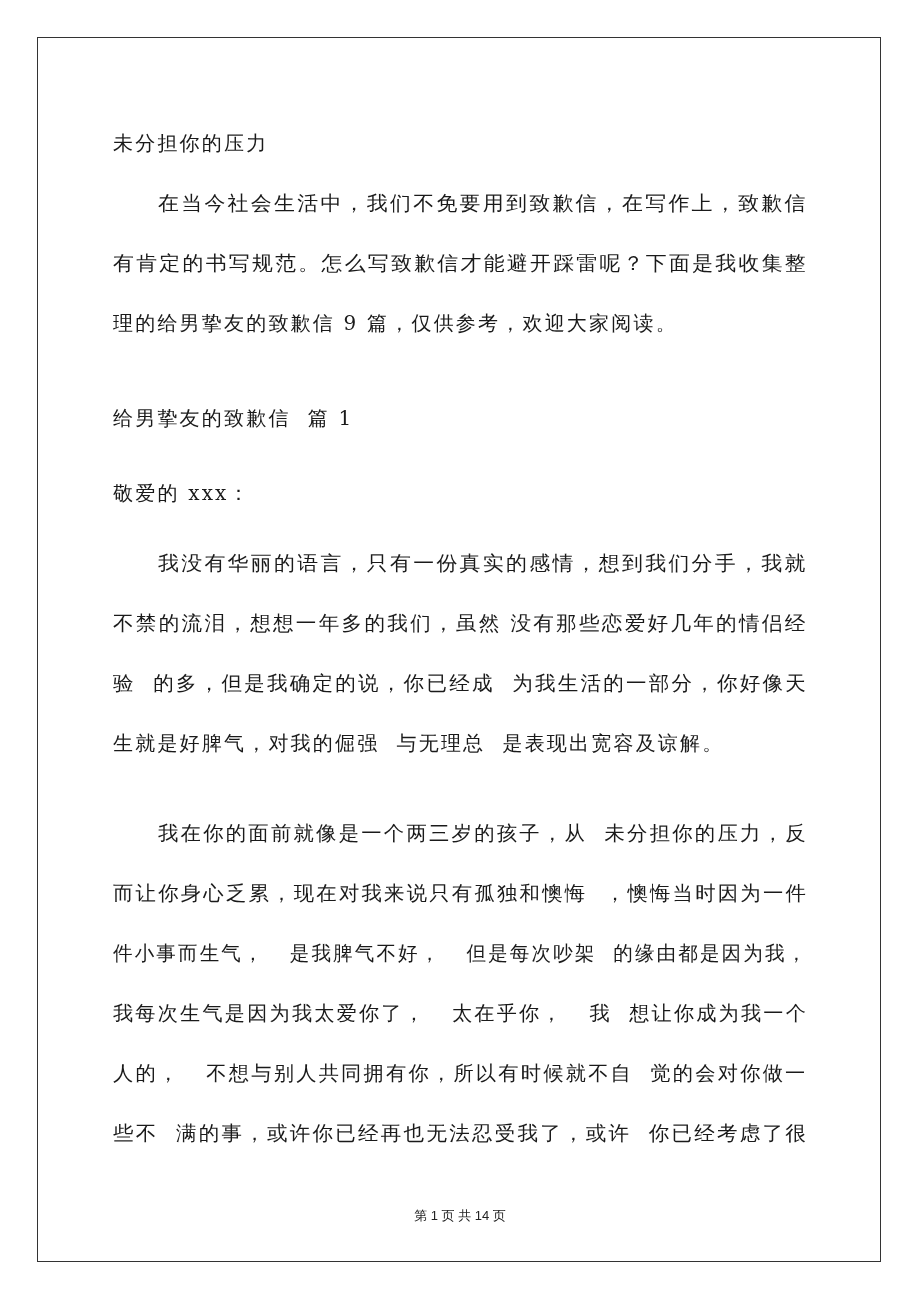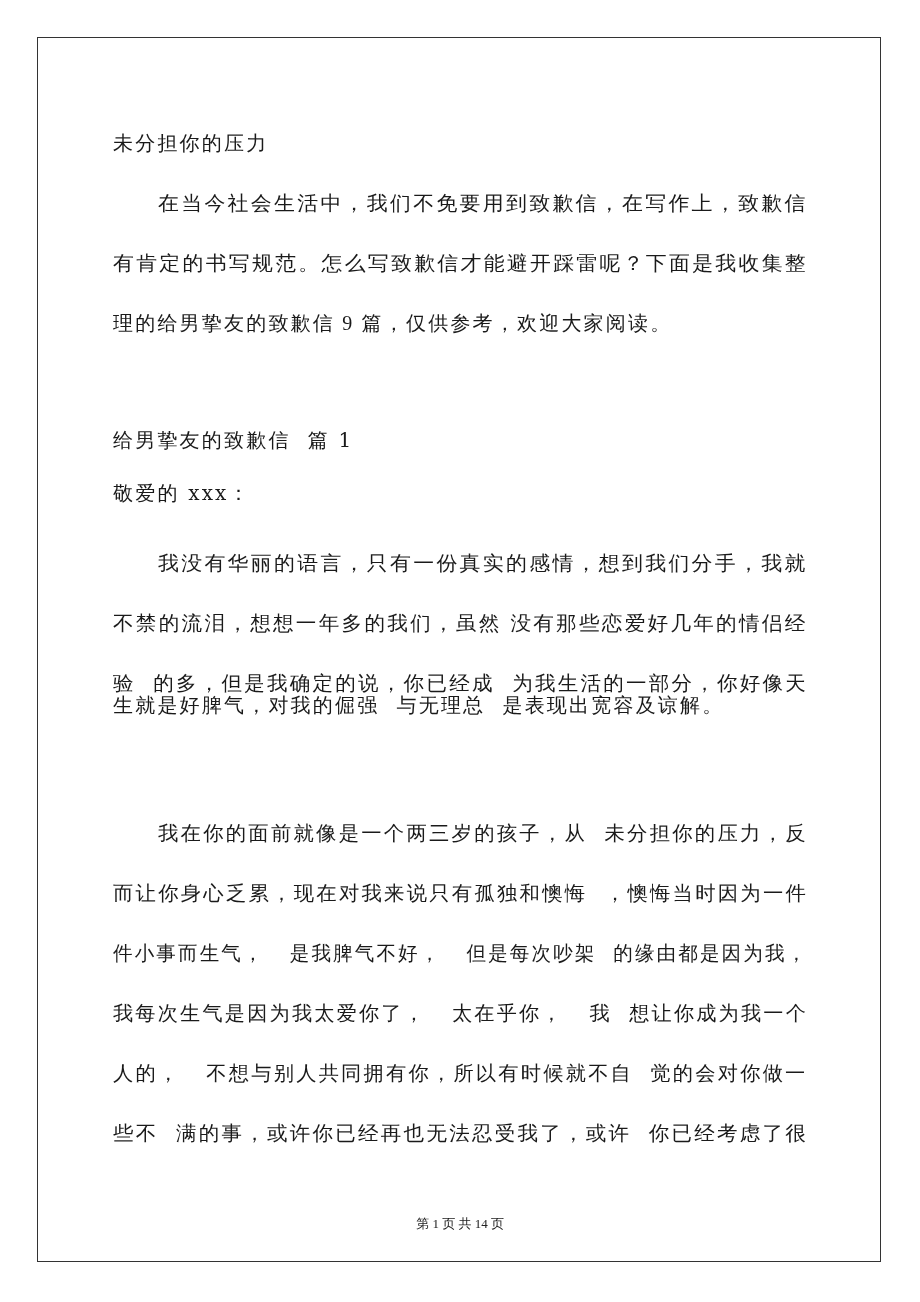--- a/index.html
+++ b/index.html
@@ -4,40 +4,40 @@
 <style>
   html, body { margin: 0; padding: 0; background: #ffffff; }
   body { width: 920px; height: 1302px; position: relative; overflow: hidden;
          font-family: "DejaVu Serif", "Liberation Serif", serif; color: #1a1a1a; }
   .page-border { position: absolute; left: 37px; top: 37px; width: 844px; height: 1225px;
                  border: 1px solid #333; box-sizing: border-box; }
   .line { position: absolute; left: 113px; white-space: pre; font-size: 20px;
           line-height: 26px; letter-spacing: 2.2px; transform-origin: left center; }
   .indent { left: 158px; }
   .footer { position: absolute; left: 0; width: 920px; top: 1207px; text-align: center;
-            font-size: 13px; color: #222; font-family: Liberation Serif, serif; margin-top: 8px; }
+            font-size: 13px; color: #222; font-family: Liberation Sans, sans-serif; }
 </style>
 </head>
 <body>
 
 <div class="page-border"></div>
 
 <div class="line" style="top:130px;">未分担你的压力</div>
 
 <div class="line indent" style="top: 190px; transform: scaleX(1.04502);">在当今社会生活中，我们不免要用到致歉信，在写作上，致歉信</div>
 <div class="line" style="top: 250px; transform: scaleX(1.04354);">有肯定的书写规范。怎么写致歉信才能避开踩雷呢？下面是我收集整</div>
-<div class="line" style="top:310px;font-family:Liberation Serif, serif;">理的给男挚友的致歉信 9 篇，仅供参考，欢迎大家阅读。</div>
+<div class="line" style="top:310px;">理的给男挚友的致歉信 9 篇，仅供参考，欢迎大家阅读。</div>
 
-<div class="line" style="top:427px;">给男挚友的致歉信  篇 1</div>
+<div class="line" style="top:405px;">给男挚友的致歉信  篇 1</div>
 <div class="line" style="top:480px;">敬爱的 xxx：</div>
 
 <div class="line indent" style="top: 550px; transform: scaleX(1.04502);">我没有华丽的语言，只有一份真实的感情，想到我们分手，我就</div>
 <div class="line" style="top: 610px; transform: scaleX(1.02963);">不禁的流泪，想想一年多的我们，虽然 没有那些恋爱好几年的情侣经</div>
 <div class="line" style="top: 670px; transform: scaleX(1.02507);">验  的多，但是我确定的说，你已经成  为我生活的一部分，你好像天</div>
-<div class="line" style="top:692px;">生就是好脾气，对我的倔强  与无理总  是表现出宽容及谅解。</div>
+<div class="line" style="top:730px;">生就是好脾气，对我的倔强  与无理总  是表现出宽容及谅解。</div>
 
 <div class="line indent" style="top: 820px; transform: scaleX(1.01721);">我在你的面前就像是一个两三岁的孩子，从  未分担你的压力，反</div>
 <div class="line" style="top: 880px; transform: scaleX(1.01757);">而让你身心乏累，现在对我来说只有孤独和懊悔  ，懊悔当时因为一件</div>
 <div class="line" style="top: 940px; transform: scaleX(0.976124);">件小事而生气，   是我脾气不好，   但是每次吵架  的缘由都是因为我，</div>
 <div class="line" style="top: 1000px; transform: scaleX(1.00725);">我每次生气是因为我太爱你了，   太在乎你，   我  想让你成为我一个</div>
 <div class="line" style="top: 1060px; transform: scaleX(1.01164);">人的，   不想与别人共同拥有你，所以有时候就不自  觉的会对你做一</div>
 <div class="line" style="top: 1120px; transform: scaleX(1.02507);">些不  满的事，或许你已经再也无法忍受我了，或许  你已经考虑了很</div>
 
 <div class="footer">第 1 页    共 14 页</div>
 

